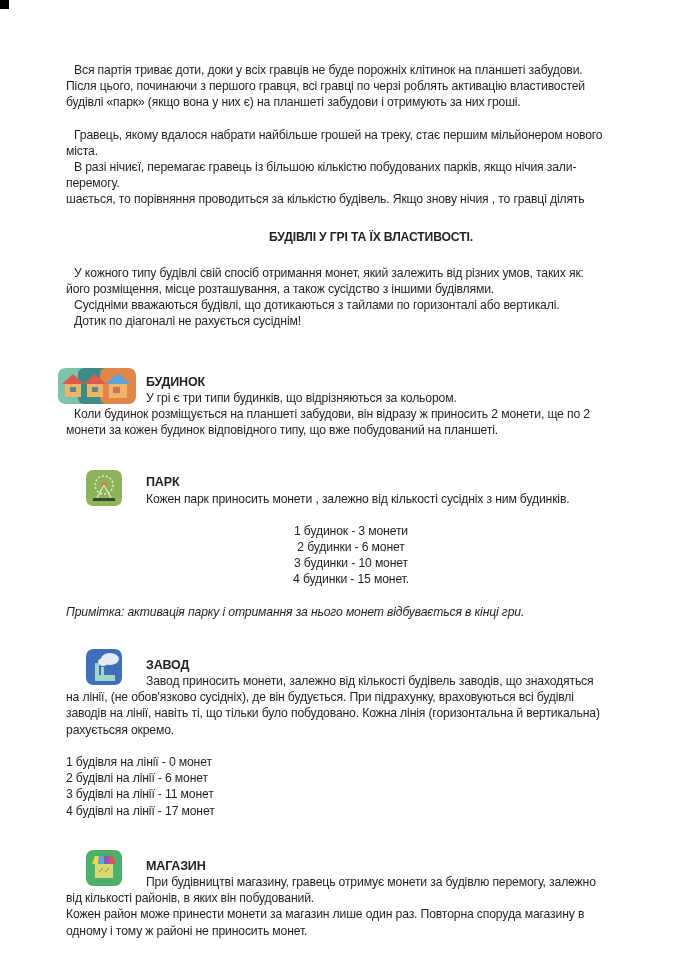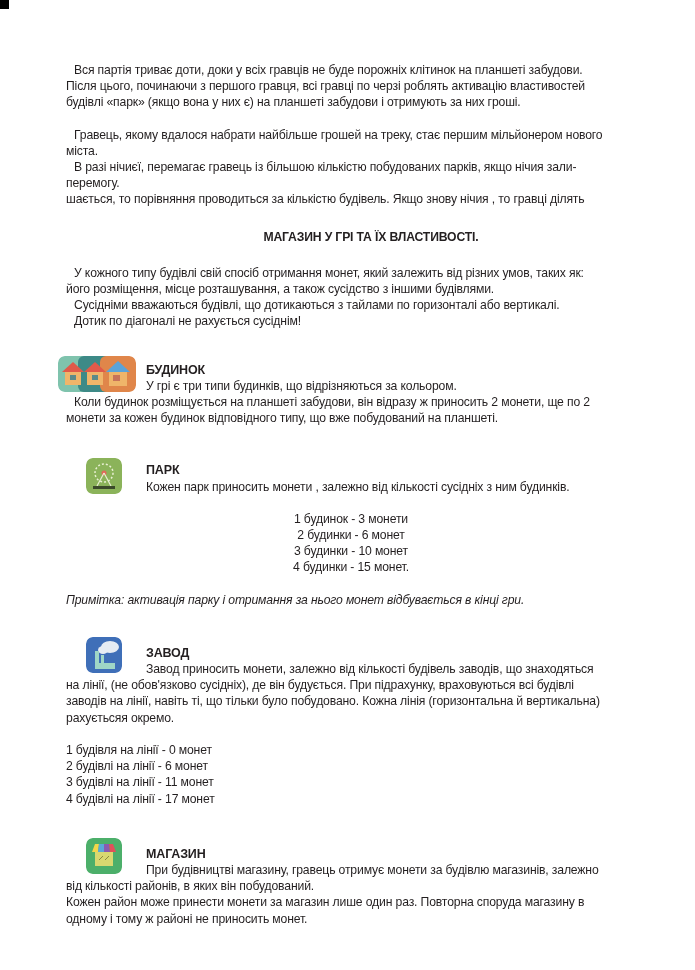--- a/index.html
+++ b/index.html
@@ -33,30 +33,30 @@
   <div>
     <span class="p ind">Гравець, якому вдалося набрати найбільше грошей на треку, стає першим мільйонером нового</span>
     <span class="p">міста.</span>
   </div>
   <div>
     <span class="p ind">В разі  нічиєї, перемагає гравець із більшою кількістю побудованих парків, якщо нічия зали-</span>
     <span class="p">перемогу.</span>
     <span class="p">шається, то порівняння проводиться за кількістю будівель. Якщо знову нічия , то гравці ділять</span>
   </div>
 
-  <div class="heading">МАГАЗИН У ГРІ ТА ЇХ ВЛАСТИВОСТІ.</div>
+  <div class="heading">БУДІВЛІ У ГРІ ТА ЇХ ВЛАСТИВОСТІ.</div>
 
   <div>
     <span class="p ind">У кожного типу будівлі свій спосіб отримання монет, який залежить від різних умов, таких як:</span>
     <span class="p">його розміщення, місце розташування,  а також сусідство з іншими будівлями.</span>
     <span class="p ind">Сусідніми вважаються будівлі, що дотикаються з тайлами по горизонталі або вертикалі.</span>
     <span class="p ind">Дотик по діагоналі не рахується сусіднім!</span>
   </div>
 
-  <div class="section" style="margin-top:32px;">
+  <div class="section" style="margin-top:44px;">
     <div class="icon" style="left:-8px; top:-6px; width:78px; height:36px;">
       <svg width="78" height="36" viewBox="0 0 78 36">
         <rect x="0" y="0" width="34" height="36" rx="6" fill="#7fc3ad"></rect>
         <rect x="20" y="0" width="34" height="36" rx="6" fill="#3d8a87"></rect>
         <rect x="42" y="0" width="36" height="36" rx="6" fill="#e0864a"></rect>
         <polygon points="4,16 15,6 26,16" fill="#e05a4a"></polygon>
         <rect x="7" y="16" width="16" height="13" fill="#efb56a"></rect>
         <rect x="12" y="19" width="6" height="5" fill="#5a8a8a"></rect>
         <polygon points="26,16 37,6 48,16" fill="#e05a4a"></polygon>
         <rect x="29" y="16" width="16" height="13" fill="#efb56a"></rect>
@@ -132,20 +132,20 @@
         <path d="M12 14 L13 6 L18 6 L18 14 Z" fill="#5aa8d8"></path>
         <path d="M18 14 L18 6 L23 6 L24 14 Z" fill="#8a5ab0"></path>
         <path d="M24 14 L23 6 L27 6 L30 14 Z" fill="#e0505a"></path>
         <rect x="9" y="14" width="18" height="14" fill="#d8d870"></rect>
         <line x1="13" y1="22" x2="17" y2="18" stroke="#8a8a40" stroke-width="1"></line>
         <line x1="19" y1="22" x2="23" y2="18" stroke="#8a8a40" stroke-width="1"></line>
       </svg>
     </div>
     <div style="padding-left:80px;">
       <span class="p sec-title">МАГАЗИН</span>
-      <span class="p">При будівництві магазину, гравець отримує монети за будівлю магазинів,  залежно</span>
+      <span class="p">При будівництві магазину, гравець отримує монети за будівлю перемогу,  залежно</span>
     </div>
     <span class="p">від кількості районів, в яких він побудований.</span>
     <span class="p">Кожен район може принести монети за магазин лише один раз. Повторна споруда магазину в</span>
     <span class="p">одному і тому ж районі не приносить монет.</span>
   </div>
 
 </div>
 
 </body></html>

